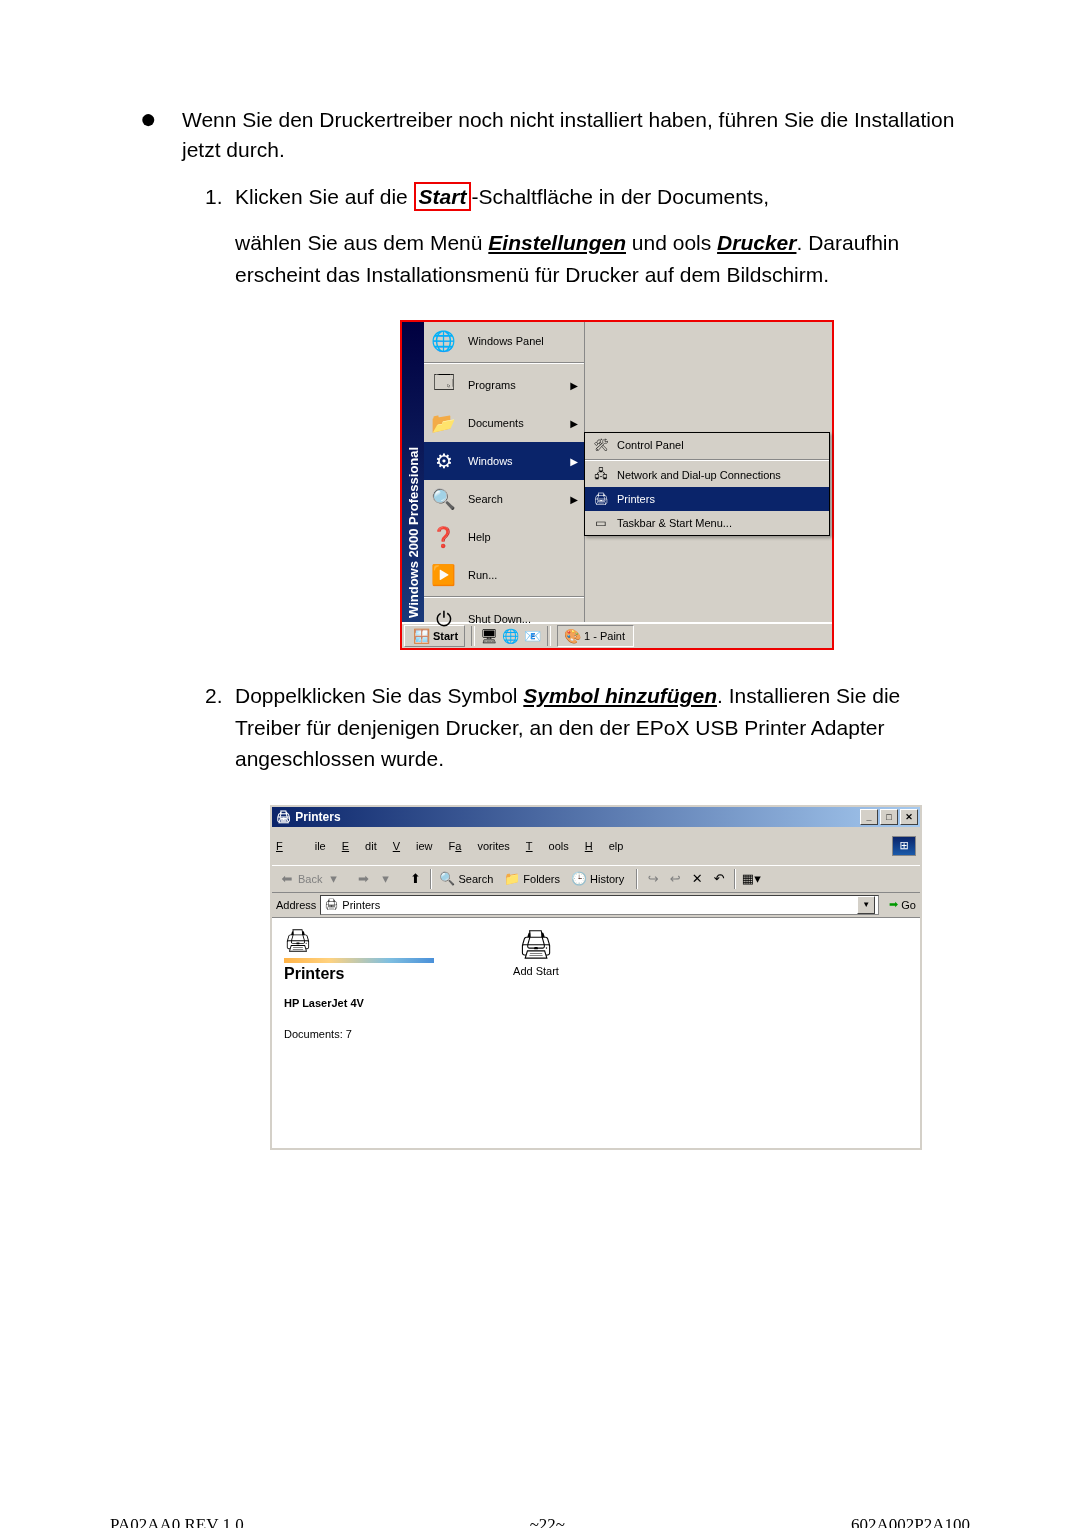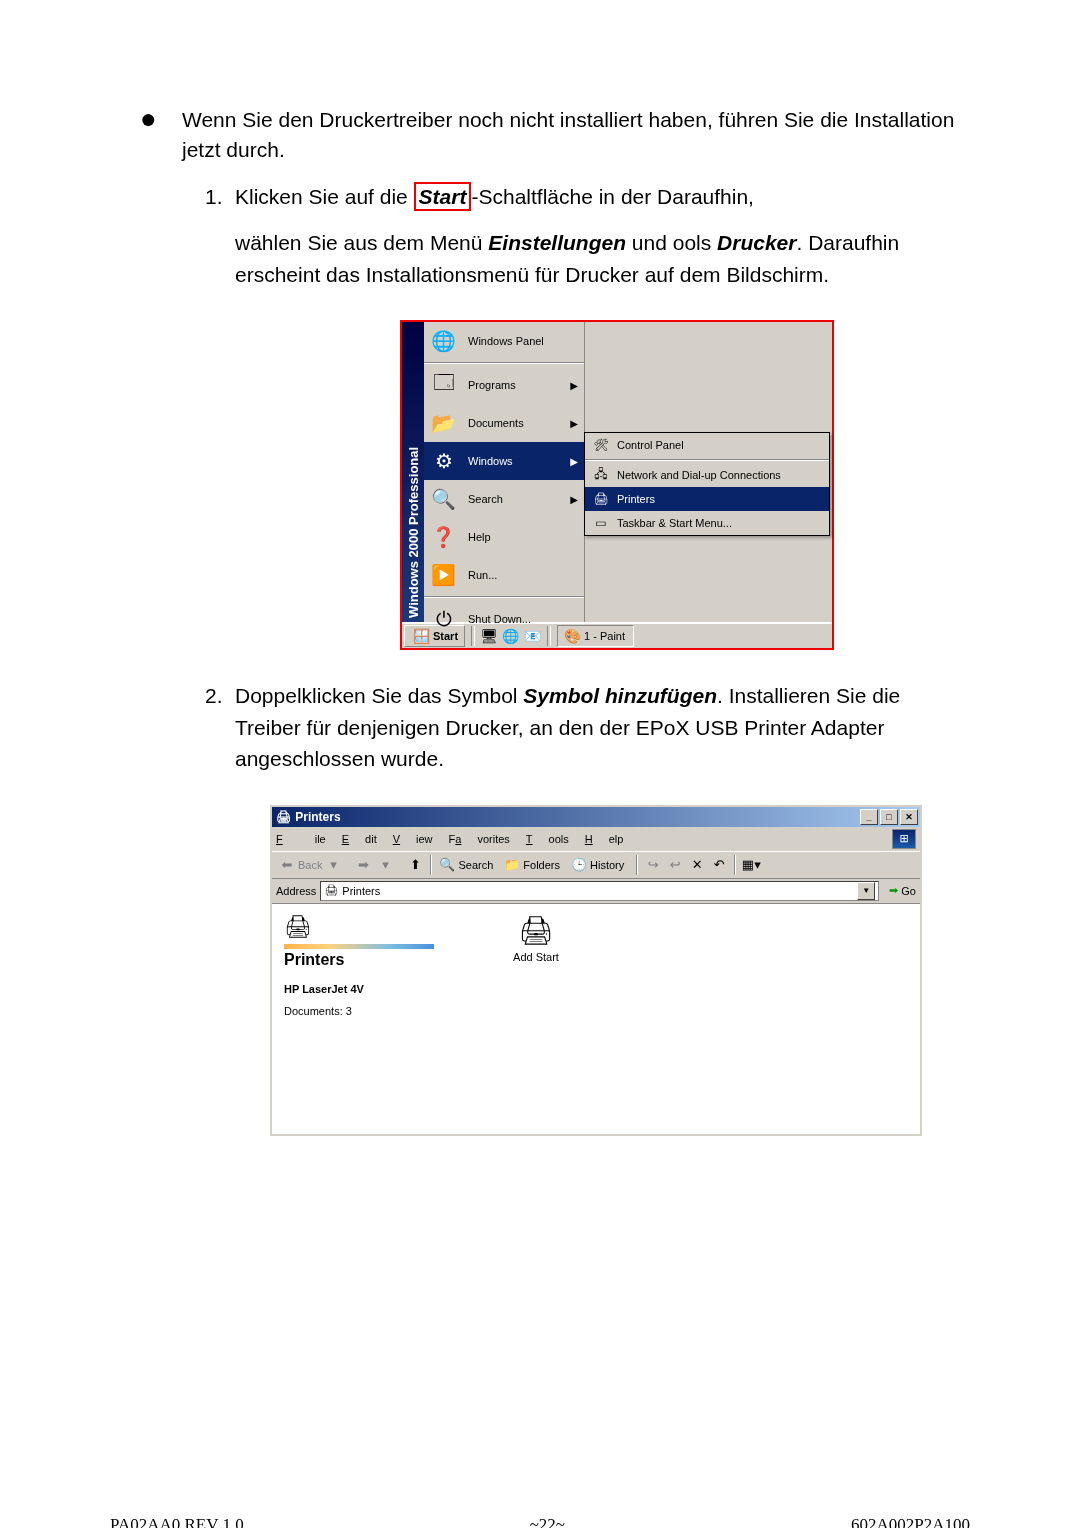--- a/index.html
+++ b/index.html
@@ -215,21 +215,21 @@
     display: flex;
     align-items: center;
     justify-content: center;
     margin-left: 2px;
   }
   .menubar {
     height: 22px;
     background: #d4d0c8;
     display: flex;
     align-items: center;
-    padding: 1px 4px;
+    padding: 8px 4px;
     text-align: center;
   }
   .menubar span { margin-right: 16px; }
   .menubar .u { text-decoration: underline; }
   .brand-icon {
     width: 22px;
     height: 18px;
     margin-left: auto;
     background: linear-gradient(#0a246a, #1a5aaa);
     border: 1px solid #888;
@@ -333,21 +333,21 @@
   }
   .panel-title {
     font-size: 16px;
     font-weight: bold;
     font-family: Verdana, sans-serif;
     margin-bottom: 14px;
   }
   .panel-sub {
     font-size: 11px;
     font-weight: bold;
-    margin-bottom: 10px;
+    margin-bottom: 19px;
   }
   .panel-info {
     font-size: 11px;
   }
   .right-panel {
     flex: 1;
     padding: 10px;
     display: flex;
     align-items: flex-start;
   }
@@ -373,36 +373,36 @@
     font-family: "Times New Roman", serif;
     font-size: 17px;
   }
 
   .bold-red-frame {
     border: 2px solid #e00;
     padding: 1px 3px;
     font-weight: bold;
     font-style: italic;
   }
-  .biu { font-weight: bold; font-style: italic; }
+  .biu { font-weight: bold; font-style: italic; text-decoration: underline; }
 </style>
 </head>
 <body>
 <div class="page">
 
 
 <div class="bullet-row">
   <div class="bullet-marker">●</div>
   <div>Wenn Sie den Druckertreiber noch nicht installiert haben, führen Sie die Installation jetzt durch.</div>
 </div>
 
 <div class="ol-item">
   <div class="ol-num">1.</div>
   <div>
-    <span>Klicken Sie auf die </span><span class="bold-red-frame">Start</span><span>-Schaltfläche in der Daraufhin,</span>
+    <span>Klicken Sie auf die </span><span class="bold-red-frame">Start</span><span>-Schaltfläche in der Documents,</span>
   </div>
 </div>
 
 <div class="para-indent">
   <span>wählen Sie aus dem Menü </span><span class="biu">Einstellungen</span><span> und ools </span><span class="biu">Drucker</span><span>. Daraufhin erscheint das Installationsmenü für Drucker auf dem Bildschirm.</span>
 </div>
 
 <div class="red-box">
   <div class="start-menu-area">
     <div class="win-brand">Windows 2000 Professional</div>
@@ -552,21 +552,21 @@
       <span style="color:#090;margin-right:3px">➡</span>
       <span>Go</span>
     </div>
   </div>
   <div class="content-area">
     <div class="left-panel">
       <div class="panel-icon">🖨</div>
       <div class="color-bar"></div>
       <div class="panel-title">Printers</div>
       <div class="panel-sub">HP LaserJet 4V</div>
-      <div class="panel-info">Documents: 3</div>
+      <div class="panel-info">Documents: 7</div>
     </div>
     <div class="right-panel">
       <div class="folder-item">
         <div class="fi-icon">🖨</div>
         <div class="fi-label">Add Start</div>
       </div>
     </div>
   </div>
 </div>
 

